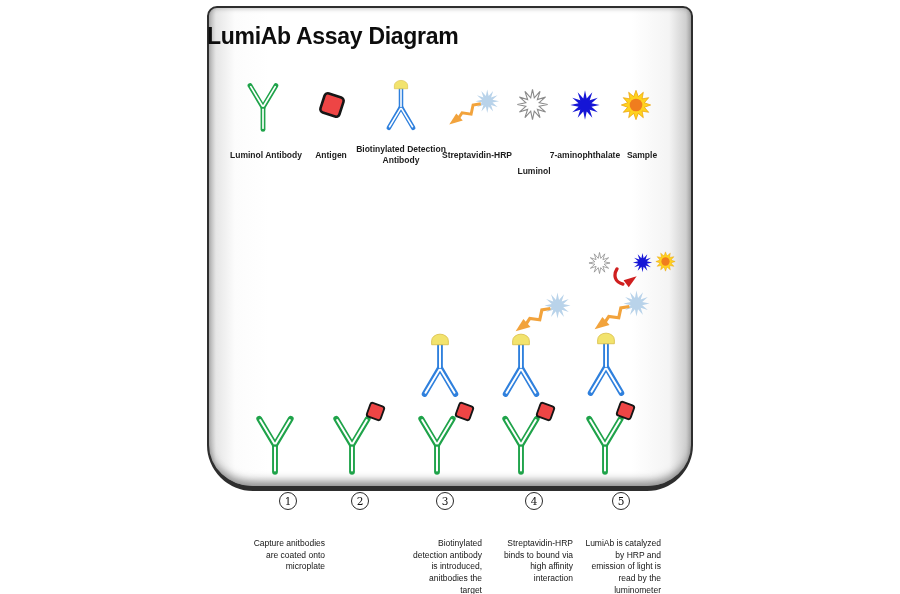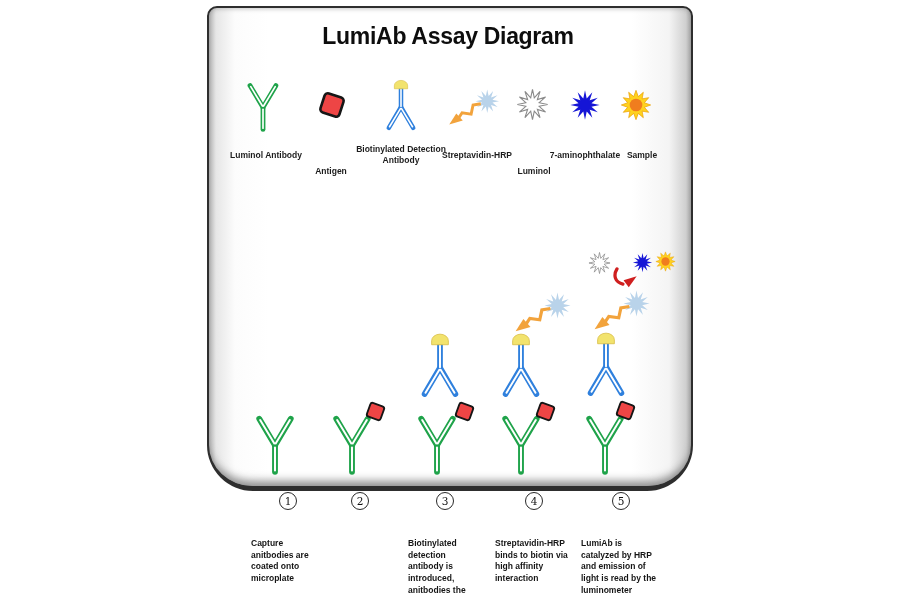--- a/index.html
+++ b/index.html
@@ -11,38 +11,38 @@
   #plate{
     position:absolute;left:207px;top:6px;width:482px;height:478px;
     border:2px solid #2e2e2e;border-bottom:5px solid #2e2e2e;
     border-radius:10px 10px 46px 46px;
     background:linear-gradient(to right,
       #b3b3b3 0,#e6e6e6 7px,#fcfcfc 26px,#ffffff 60px,
       #ffffff calc(100% - 60px),#f4f4f4 calc(100% - 22px),#cfcfcf calc(100% - 5px),#a8a8a8 100%);
     box-shadow:inset 0 -10px 9px -5px rgba(85,85,85,.65), inset 0 3px 4px -2px rgba(130,130,130,.45);
   }
   #title{
-    position:absolute;left:207px;top:23px;width:482px;text-align:center;
+    position:absolute;left:207px;top:23px;width:482px;
     font-size:23px;font-weight:bold;letter-spacing:-.3px;color:#0d0d0d;
   }
   .legend-label{
     position:absolute;transform:translateX(-50%);font-size:8.5px;font-weight:bold;
     text-align:center;white-space:nowrap;color:#1c1c1c;line-height:1.25;
   }
   .legend-label.wrap{white-space:normal;width:96px;}
   svg.overlay{position:absolute;left:0;top:0;}
   .c-green{color:#1fa34a}
   .c-amino{color:#1515d6}
   .step{position:absolute;top:492px;width:74px;}
   .step-num{
     width:16px;height:16px;border:1.2px solid #2a2a2a;border-radius:50%;
     margin:0 auto 4px auto;display:flex;align-items:center;justify-content:center;
     font-family:"DejaVu Serif",serif;font-size:10.5px;color:#111;background:#fff;
   }
-  .step-text{font-size:8.5px;font-weight:bold;line-height:1.38;text-align:left;color:#151515;margin-top:28px;}
+  .step-text{font-size:8.5px;font-weight:normal;line-height:1.38;text-align:right;color:#151515;margin-top:28px;}
 </style>
 </head>
 <body>
 
 <div id="stage">
 
   <div id="plate"></div>
 
   <div id="title">LumiAb Assay Diagram</div>
 
@@ -140,40 +140,40 @@
       <use href="#sym-antigen" x="616" y="401" width="19" height="19"></use>
     </g>
     <use href="#sym-strep" x="590" y="288" width="66" height="44"></use>
     <use href="#sym-burst-outline" x="588" y="251" width="23" height="24"></use>
     <use href="#sym-red-arrow" x="612" y="267" width="27" height="21"></use>
     <use href="#sym-burst" x="632" y="252" width="21" height="21" class="c-amino"></use>
     <use href="#sym-sun" x="655" y="251" width="21" height="21"></use>
   </svg>
 
   <div class="legend-label" style="left:266px;top:150px">Luminol Antibody</div>
-  <div class="legend-label" style="left:331px;top:166px">Antigen</div>
+  <div class="legend-label" style="left:331px;top:150px">Antigen</div>
   <div class="legend-label wrap" style="left:401px;top:144px">Biotinylated Detection Antibody</div>
   <div class="legend-label" style="left:477px;top:150px">Streptavidin-HRP</div>
   <div class="legend-label" style="left:534px;top:166px">Luminol</div>
   <div class="legend-label" style="left:585px;top:150px">7-aminophthalate</div>
   <div class="legend-label" style="left:642px;top:150px">Sample</div>
 
   <div class="step" style="left:251px">
     <div class="step-num">1</div>
     <div class="step-text">Capture anitbodies are coated onto microplate</div>
   </div>
   <div class="step" style="left:323px">
     <div class="step-num">2</div>
   </div>
   <div class="step" style="left:408px">
     <div class="step-num">3</div>
     <div class="step-text">Biotinylated detection antibody is introduced, anitbodies the target</div>
   </div>
   <div class="step" style="left:495px;width:78px">
     <div class="step-num">4</div>
-    <div class="step-text">Streptavidin-HRP binds to biotin via high affinity interaction</div>
+    <div class="step-text">Streptavidin-HRP binds to bound via high affinity interaction</div>
   </div>
   <div class="step" style="left:581px;width:80px">
     <div class="step-num">5</div>
     <div class="step-text">LumiAb is catalyzed by HRP and emission of light is read by the luminometer</div>
   </div>
 
 </div>
 
 </body></html>

